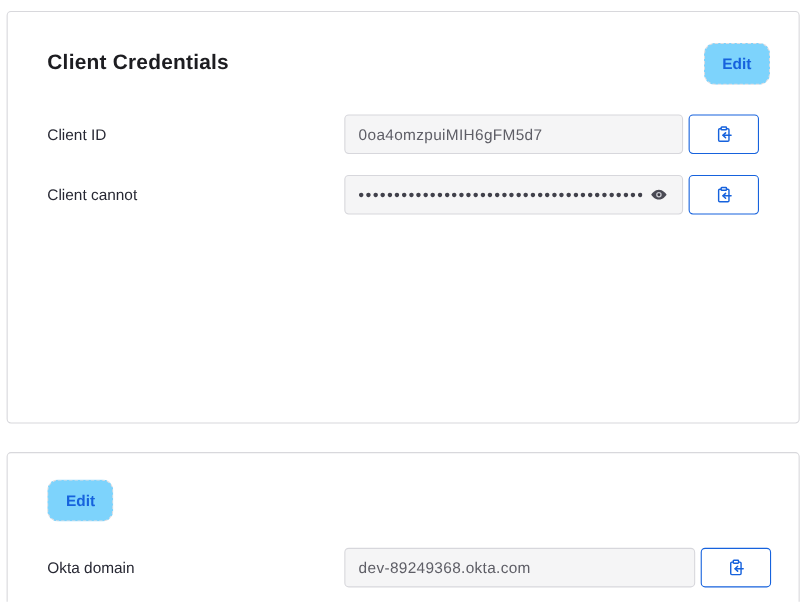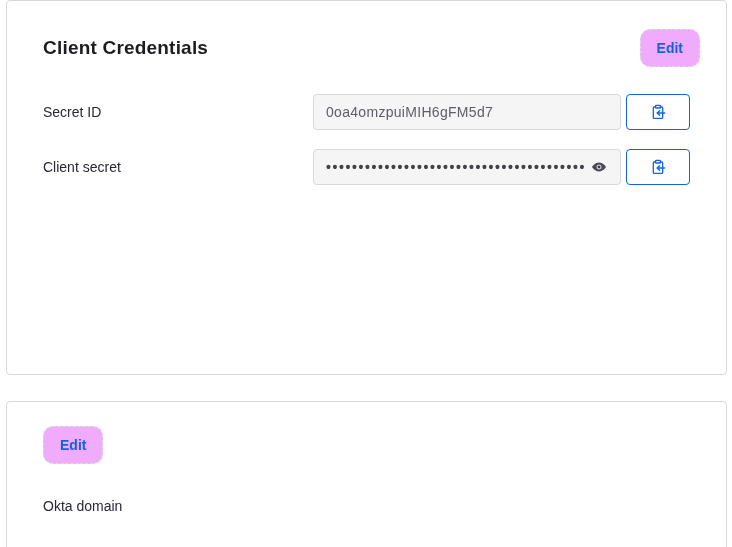--- a/index.html
+++ b/index.html
@@ -1,30 +1,30 @@
 <!DOCTYPE html>
 <html><head>
 <meta charset="utf-8">
 <style>
   * { margin:0; padding:0; box-sizing:border-box; }
   html,body { width:732px; height:547px; background:#ffffff; overflow:hidden;
     font-family:"Liberation Sans", sans-serif; }
 
   .card { position:relative; margin-left:6px; width:721px; background:#fff;
     border:1px solid #d8d8dc; border-radius:4px; }
-  #card-credentials { height:375px; }
+  #card-credentials { margin-top:10px; height:375px; }
   #card-general { margin-top:26px; height:170px; }
 
   .card-header { display:flex; justify-content:space-between; align-items:center; }
   #card-credentials .card-header { padding:28px 26px 0 36px; }
   #card-general .card-header { padding:24px 18px 0 36px; }
 
   .card-title { font-size:19px; font-weight:700; color:#1d1d21; letter-spacing:.2px; }
 
-  .edit-btn { font-size:14px; font-weight:700; color:#1662dd; background:#f0abfc;
+  .edit-btn { font-size:14px; font-weight:700; color:#1662dd; background:#7dd3fc;
     border:1px dashed #dcdce1; border-radius:10px; padding:11px 16px; cursor:pointer;
     font-family:"Liberation Sans", sans-serif; line-height:1; }
 
   .field-row { display:flex; align-items:flex-start; }
   #card-credentials .field-row { padding:0 36px 0 36px; }
   #card-general .field-row { padding:0 25px 0 36px; }
   .row-client-id { margin-top:27px; }
   .row-client-secret { margin-top:19px; }
   .row-okta-domain { margin-top:24px; }
 
@@ -54,40 +54,40 @@
 </head>
 <body>
 
 <section class="card" id="card-credentials">
   <div class="card-header">
     <h2 class="card-title">Client Credentials</h2>
     <button class="edit-btn">Edit</button>
   </div>
 
   <div class="field-row row-client-id">
-    <div class="field-label">Secret ID</div>
+    <div class="field-label">Client ID</div>
     <div class="field-control">
       <div class="input-row">
         <div class="text-input">0oa4omzpuiMIH6gFM5d7</div>
         <button class="copy-btn">
           <span style="display:flex;">
             <svg width="16" height="16" viewBox="0 0 16 16" fill="none" stroke="#1662dd" stroke-width="1.3" stroke-linecap="round" stroke-linejoin="round">
               <path d="M5.2 3H4.3c-.6 0-1 .4-1 1v9.4c0 .6.4 1 1 1h7.4c.6 0 1-.4 1-1V4c0-.6-.4-1-1-1h-.9"></path>
               <rect x="5.6" y="1.4" width="4.8" height="2.6" rx="0.6"></rect>
               <path d="M14.6 9H7.4" stroke-width="1.4"></path>
               <path d="M9.6 6.8L7.2 9l2.4 2.2" stroke-width="1.4"></path>
             </svg>
           </span>
         </button>
       </div>
     </div>
   </div>
 
   <div class="field-row row-client-secret">
-    <div class="field-label">Client secret</div>
+    <div class="field-label">Client cannot</div>
     <div class="field-control">
       <div class="input-row">
         <div class="text-input">
           <span class="masked-value">••••••••••••••••••••••••••••••••••••••••</span>
           <button class="eye-btn">
             <span style="display:flex;">
               <svg width="18" height="18" viewBox="0 0 18 18">
                 <path d="M9 4.6C5.4 4.6 2.8 7.8 2 9c.8 1.2 3.4 4.4 7 4.4s6.2-3.2 7-4.4c-.8-1.2-3.4-4.4-7-4.4z" fill="#4a4a54"></path>
                 <circle cx="9" cy="9" r="2.5" fill="#c9c9cf"></circle>
                 <circle cx="9" cy="9" r="1.3" fill="#3a3a42"></circle>
@@ -110,14 +110,29 @@
   </div>
 </section>
 
 <section class="card" id="card-general">
   <div class="card-header">
     <button class="edit-btn">Edit</button>
   </div>
 
   <div class="field-row row-okta-domain">
     <div class="field-label">Okta domain</div>
+    <div class="field-control">
+      <div class="input-row">
+        <div class="text-input">dev-89249368.okta.com</div>
+        <button class="copy-btn">
+          <span style="display:flex;">
+            <svg width="16" height="16" viewBox="0 0 16 16" fill="none" stroke="#1662dd" stroke-width="1.3" stroke-linecap="round" stroke-linejoin="round">
+              <path d="M5.2 3H4.3c-.6 0-1 .4-1 1v9.4c0 .6.4 1 1 1h7.4c.6 0 1-.4 1-1V4c0-.6-.4-1-1-1h-.9"></path>
+              <rect x="5.6" y="1.4" width="4.8" height="2.6" rx="0.6"></rect>
+              <path d="M14.6 9H7.4" stroke-width="1.4"></path>
+              <path d="M9.6 6.8L7.2 9l2.4 2.2" stroke-width="1.4"></path>
+            </svg>
+          </span>
+        </button>
+      </div>
+    </div>
   </div>
 </section>
 
 </body></html>

